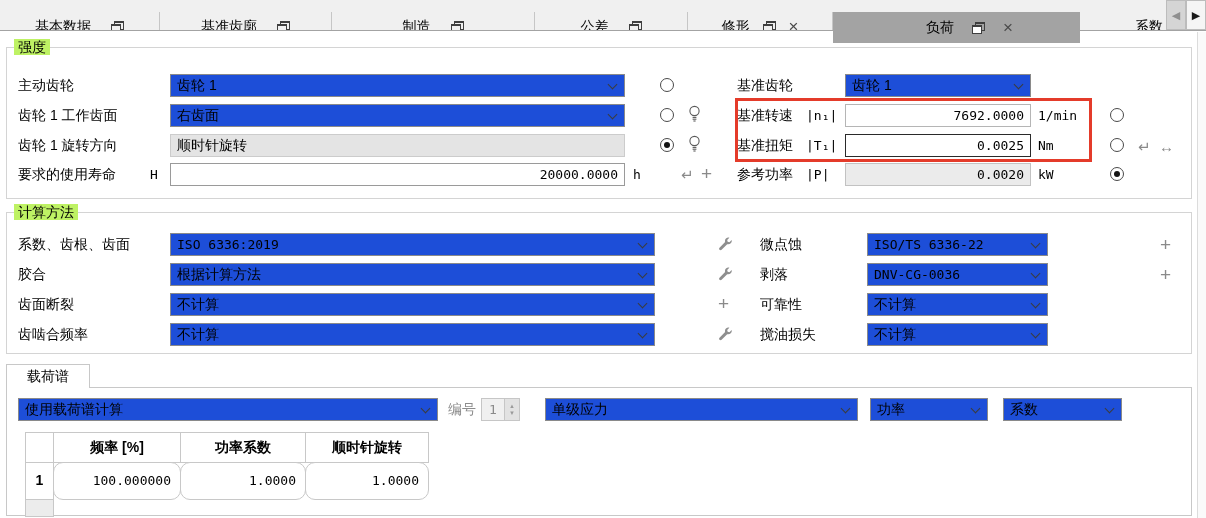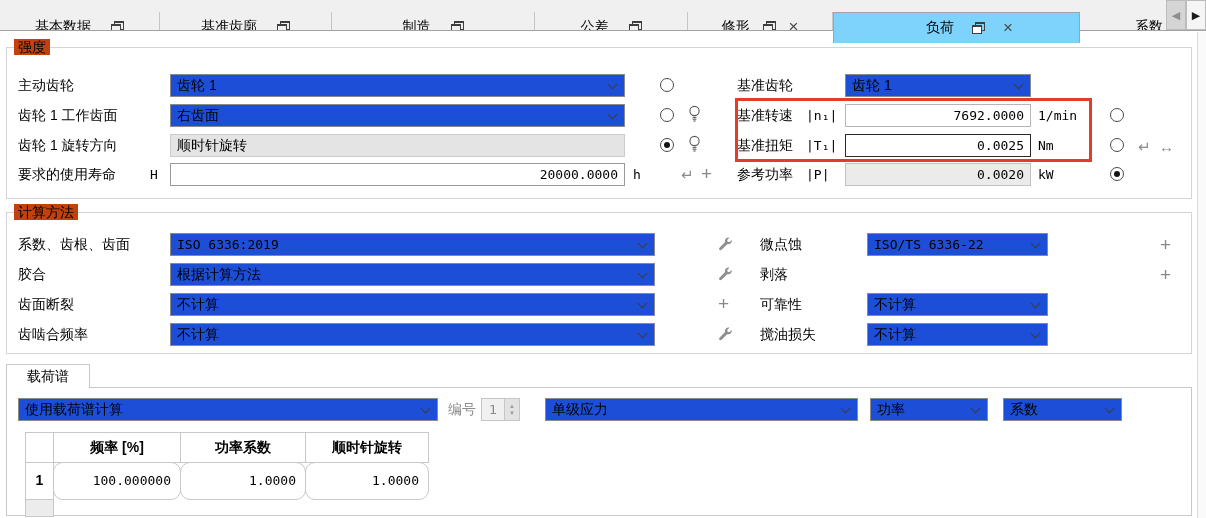--- a/index.html
+++ b/index.html
@@ -5,41 +5,41 @@
   * { margin:0; padding:0; box-sizing:border-box; }
   body { background:#e8e8e8; font-family:"Liberation Sans","DejaVu Sans",sans-serif; }
   .screen { position:relative; width:1206px; height:518px; background:#fff; overflow:hidden;
             font-size:14px; color:#000; }
 
   
   .tabbar { position:absolute; left:0; top:0; width:1206px; height:31px; background:#f0f0f0; }
   .tabbar-line { position:absolute; left:0; top:30px; width:1206px; height:1px; background:#a3a3a3; z-index:1; }
   .tab { position:absolute; top:0; height:30px; display:flex; align-items:center; justify-content:center;
          gap:20px; background:#f0f0f0; border-right:1px solid #c6c6c6; cursor:default;margin-top:12px; }
-  .tab.active { height:31px; background:#7dd3fc; border:1px solid #a3a3a3; border-bottom:none; z-index:3;padding-left:26px; }
+  .tab.active { height:31px; background:#a3a3a3; border:1px solid #a3a3a3; border-bottom:none; z-index:3;padding-left:26px; }
   .tab.partial { justify-content:flex-end; padding-right:3px; border-right:none; }
   .tab-label { white-space:nowrap; }
   .wres { position:relative; display:inline-block; width:13px; height:12px; }
   .wres i { position:absolute; border:1px solid #3f3f3f; border-top-width:2px; }
   .wres .b { left:3px; top:0; width:10px; height:9px; }
   .wres .f { left:0; top:3px; width:10px; height:9px; background:#f0f0f0; }
   .tab.active .wres .f { background:#fff; }
   .close-x { font-size:17px; color:#4a4a4a; line-height:14px; }
   .tab-scroll { position:absolute; top:0; height:30px; width:20px; display:flex; align-items:center;
                 justify-content:center; font-size:11px; z-index:2; }
   .tab-scroll.left  { left:1166px; background:#d5d5d5; color:#8f8f8f; border:1px solid #bcbcbc; }
   .tab-scroll.right { left:1186px; background:#f5f5f5; color:#1a1a1a; border:1px solid #bcbcbc; }
 
   
   .content { position:absolute; left:0; top:31px; width:1206px; height:487px; background:#fff; }
   .gutter { position:absolute; left:1197px; top:32px; width:9px; height:486px; background:#fafafa;
             border-left:1px solid #dcdcdc; }
 
   .groupbox { position:absolute; border:1px solid #d4d4d4; background:transparent; }
-  .legend { position:absolute; background:#c2410c; padding:0 4px; height:16px; line-height:16px; z-index:2; }
+  .legend { position:absolute; background:#bef264; padding:0 4px; height:16px; line-height:16px; z-index:2; }
 
   .lbl { position:absolute; height:23px; line-height:23px; white-space:nowrap; }
   .sym { position:absolute; height:23px; line-height:23px; font-family:"DejaVu Sans Mono",monospace; font-size:13px; }
   .unit { position:absolute; height:23px; line-height:23px; font-family:"DejaVu Sans Mono",monospace; font-size:13px; }
   .dim { color:#8c8c8c; }
 
   .combo { position:absolute; height:23px; background:#1d4ed8; border:1px solid #8a8a8a; }
   .combo-val { display:block; padding:0 18px 0 6px; line-height:21px; white-space:nowrap; overflow:hidden; }
   .chev { position:absolute; right:8px; top:6px; width:7px; height:7px;
           border-right:1.4px solid #3c3c3c; border-bottom:1.4px solid #3c3c3c; transform:rotate(45deg); }
@@ -270,20 +270,24 @@
   </svg>
 
   <span class="lbl" style="left:760px;top:233px">微点蚀</span>
   <div class="combo" style="left:867px;top:233px;width:181px">
     <span class="combo-val" style="font-family:'DejaVu Sans Mono',monospace;font-size:13px">ISO/TS 6336-22</span>
     <i class="chev"></i>
   </div>
   <span class="plusic" style="left:1160px;top:235px">+</span>
 
   <span class="lbl" style="left:760px;top:263px">剥落</span>
+  <div class="combo" style="left:867px;top:263px;width:181px">
+    <span class="combo-val" style="font-family:'DejaVu Sans Mono',monospace;font-size:13px">DNV-CG-0036</span>
+    <i class="chev"></i>
+  </div>
   <span class="plusic" style="left:1160px;top:265px">+</span>
 
   <span class="lbl" style="left:760px;top:293px">可靠性</span>
   <div class="combo" style="left:867px;top:293px;width:181px">
     <span class="combo-val">不计算</span>
     <i class="chev"></i>
   </div>
 
   <span class="lbl" style="left:760px;top:323px">搅油损失</span>
   <div class="combo" style="left:867px;top:323px;width:181px">

